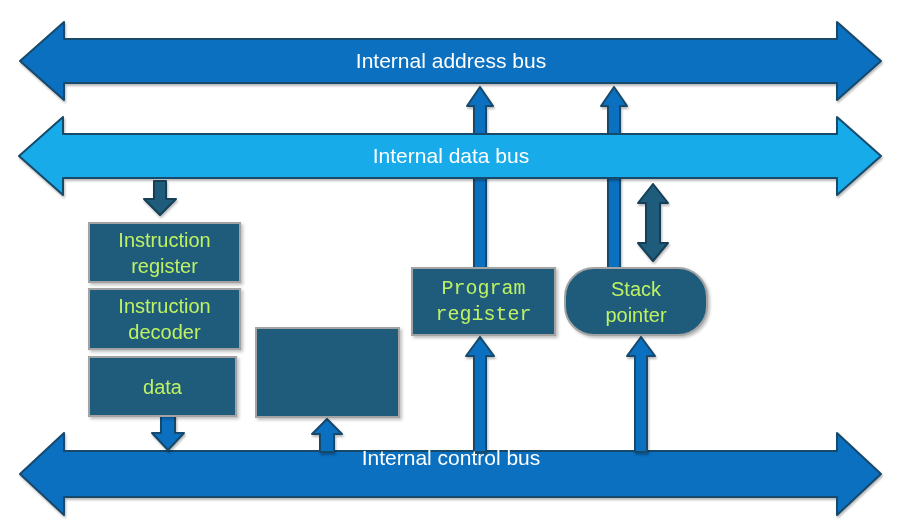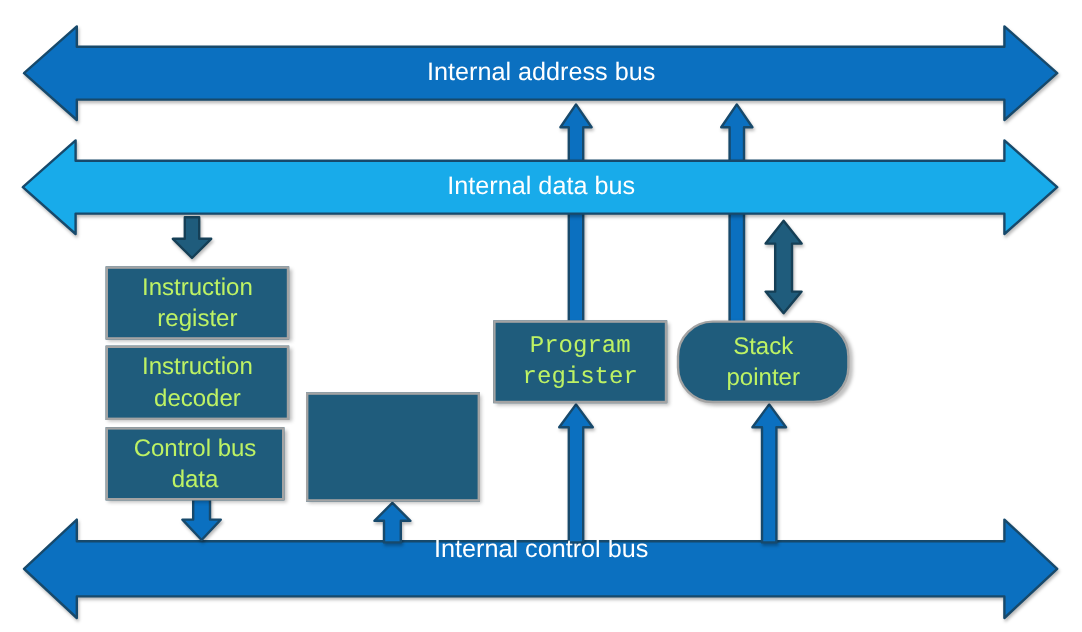--- a/index.html
+++ b/index.html
@@ -87,21 +87,20 @@
 
   <div class="box" id="box-instruction-register">
     <span>Instruction</span>
     <span>register</span>
   </div>
   <div class="box" id="box-instruction-decoder">
     <span>Instruction</span>
     <span>decoder</span>
   </div>
   <div class="box" id="box-control-bus-unit">
-    <span>Control bus</span>
     <span>data</span>
   </div>
   <div class="box" id="box-interrupt-controller">
   </div>
   <div class="box" id="box-program-counter">
     <span>Program</span>
     <span>register</span>
   </div>
   <div class="box" id="box-stack-pointer">
     <span>Stack</span>

